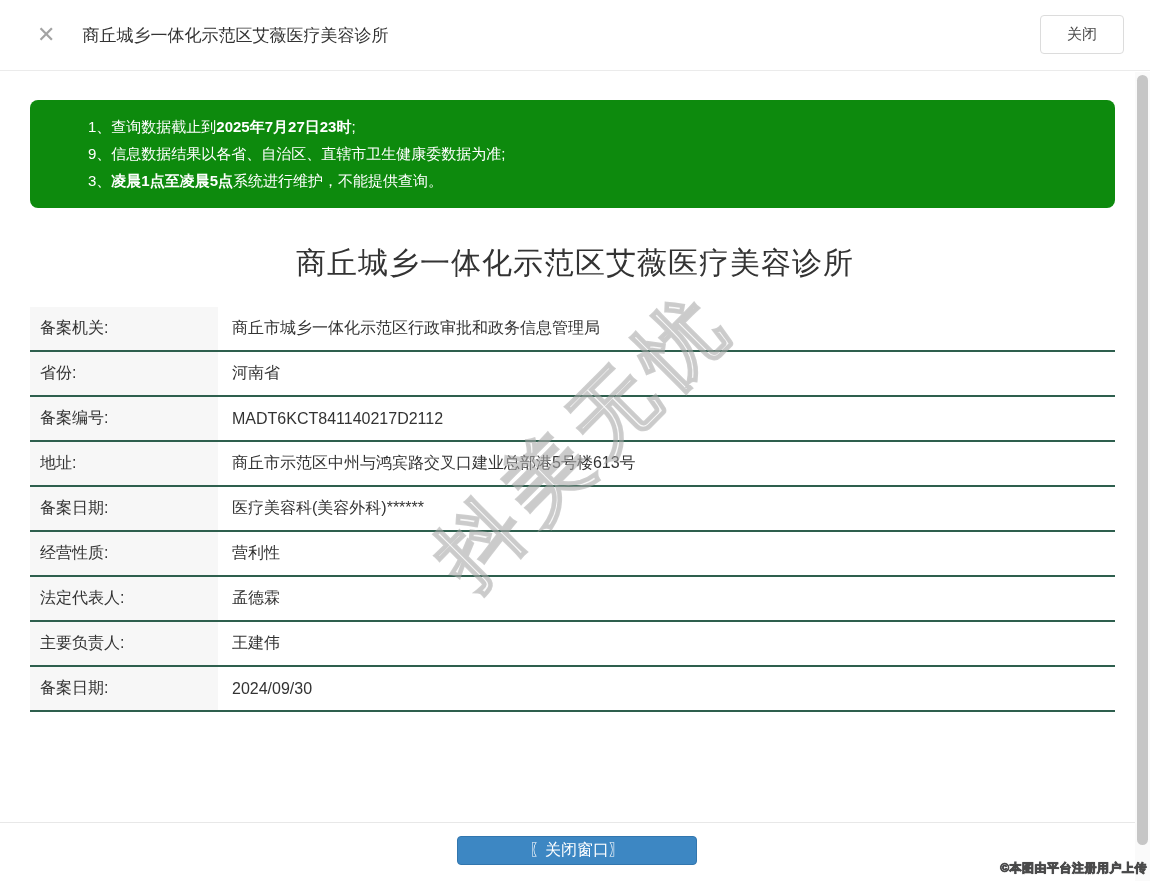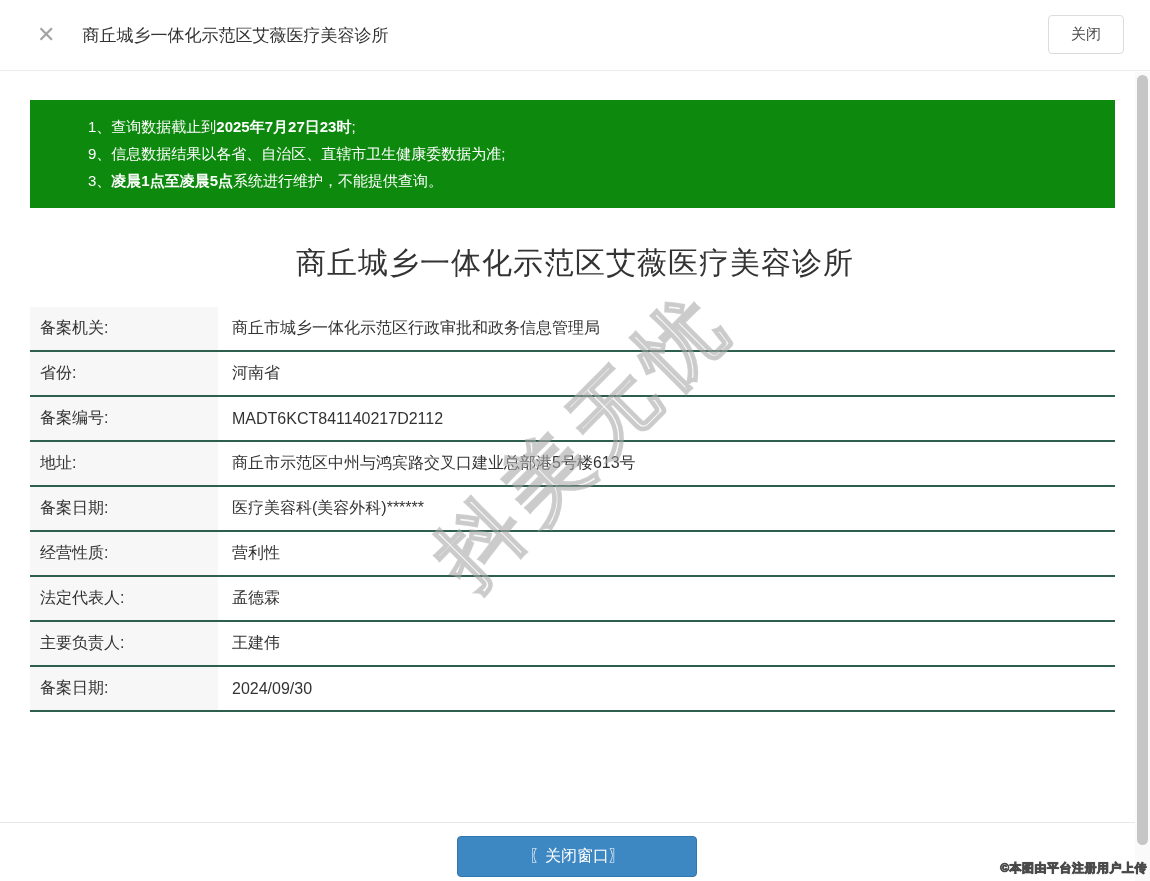--- a/index.html
+++ b/index.html
@@ -30,21 +30,21 @@
   }
   .header-title {
     margin-left: 27px;
     font-size: 17px;
     color: #333;
   }
   .close-btn {
     position: absolute;
     right: 26px;
     top: 15px;
-    width: 76px;
+    width: 84px;
     height: 39px;
     background: #fff;
     border: 1px solid #dcdcdc;
     border-radius: 4px;
     font-size: 15px;
     color: #4a4a4a;
     cursor: pointer;
     font-family: inherit;
   }
   
@@ -60,21 +60,21 @@
     top: 3px; left: 2px;
     width: 11px; height: 770px;
     background: #c6c6c6;
     border-radius: 6px;
   }
   
   .content { position: relative; z-index: 2; }
   .notice-box {
     margin: 29px 35px 0 30px;
     background: #0d8a0d;
-    border-radius: 0;
+    border-radius: 8px;
     padding: 13px 20px 14px 58px;
     color: #ffffff;
     font-size: 15px;
   }
   .notice-line { line-height: 27px; }
   .notice-line b { font-weight: bold; }
   .page-title {
     margin-top: 35px;
     text-align: center;
     font-size: 30px;
@@ -113,21 +113,21 @@
   
   .footer-sep {
     position: absolute;
     left: 0; top: 822px;
     width: 1150px; height: 1px;
     background: #e8e8e8;
   }
   .close-window-btn {
     position: absolute;
     left: 457px; top: 836px;
-    width: 240px; height: 41px;
+    width: 240px; height: 29px;
     background: #3d87c3;
     border: 1px solid #3276ae;
     border-radius: 4px;
     color: #ffffff;
     font-size: 16px;
     cursor: pointer;
     font-family: inherit;
   }
   .upload-note {
     position: absolute;

